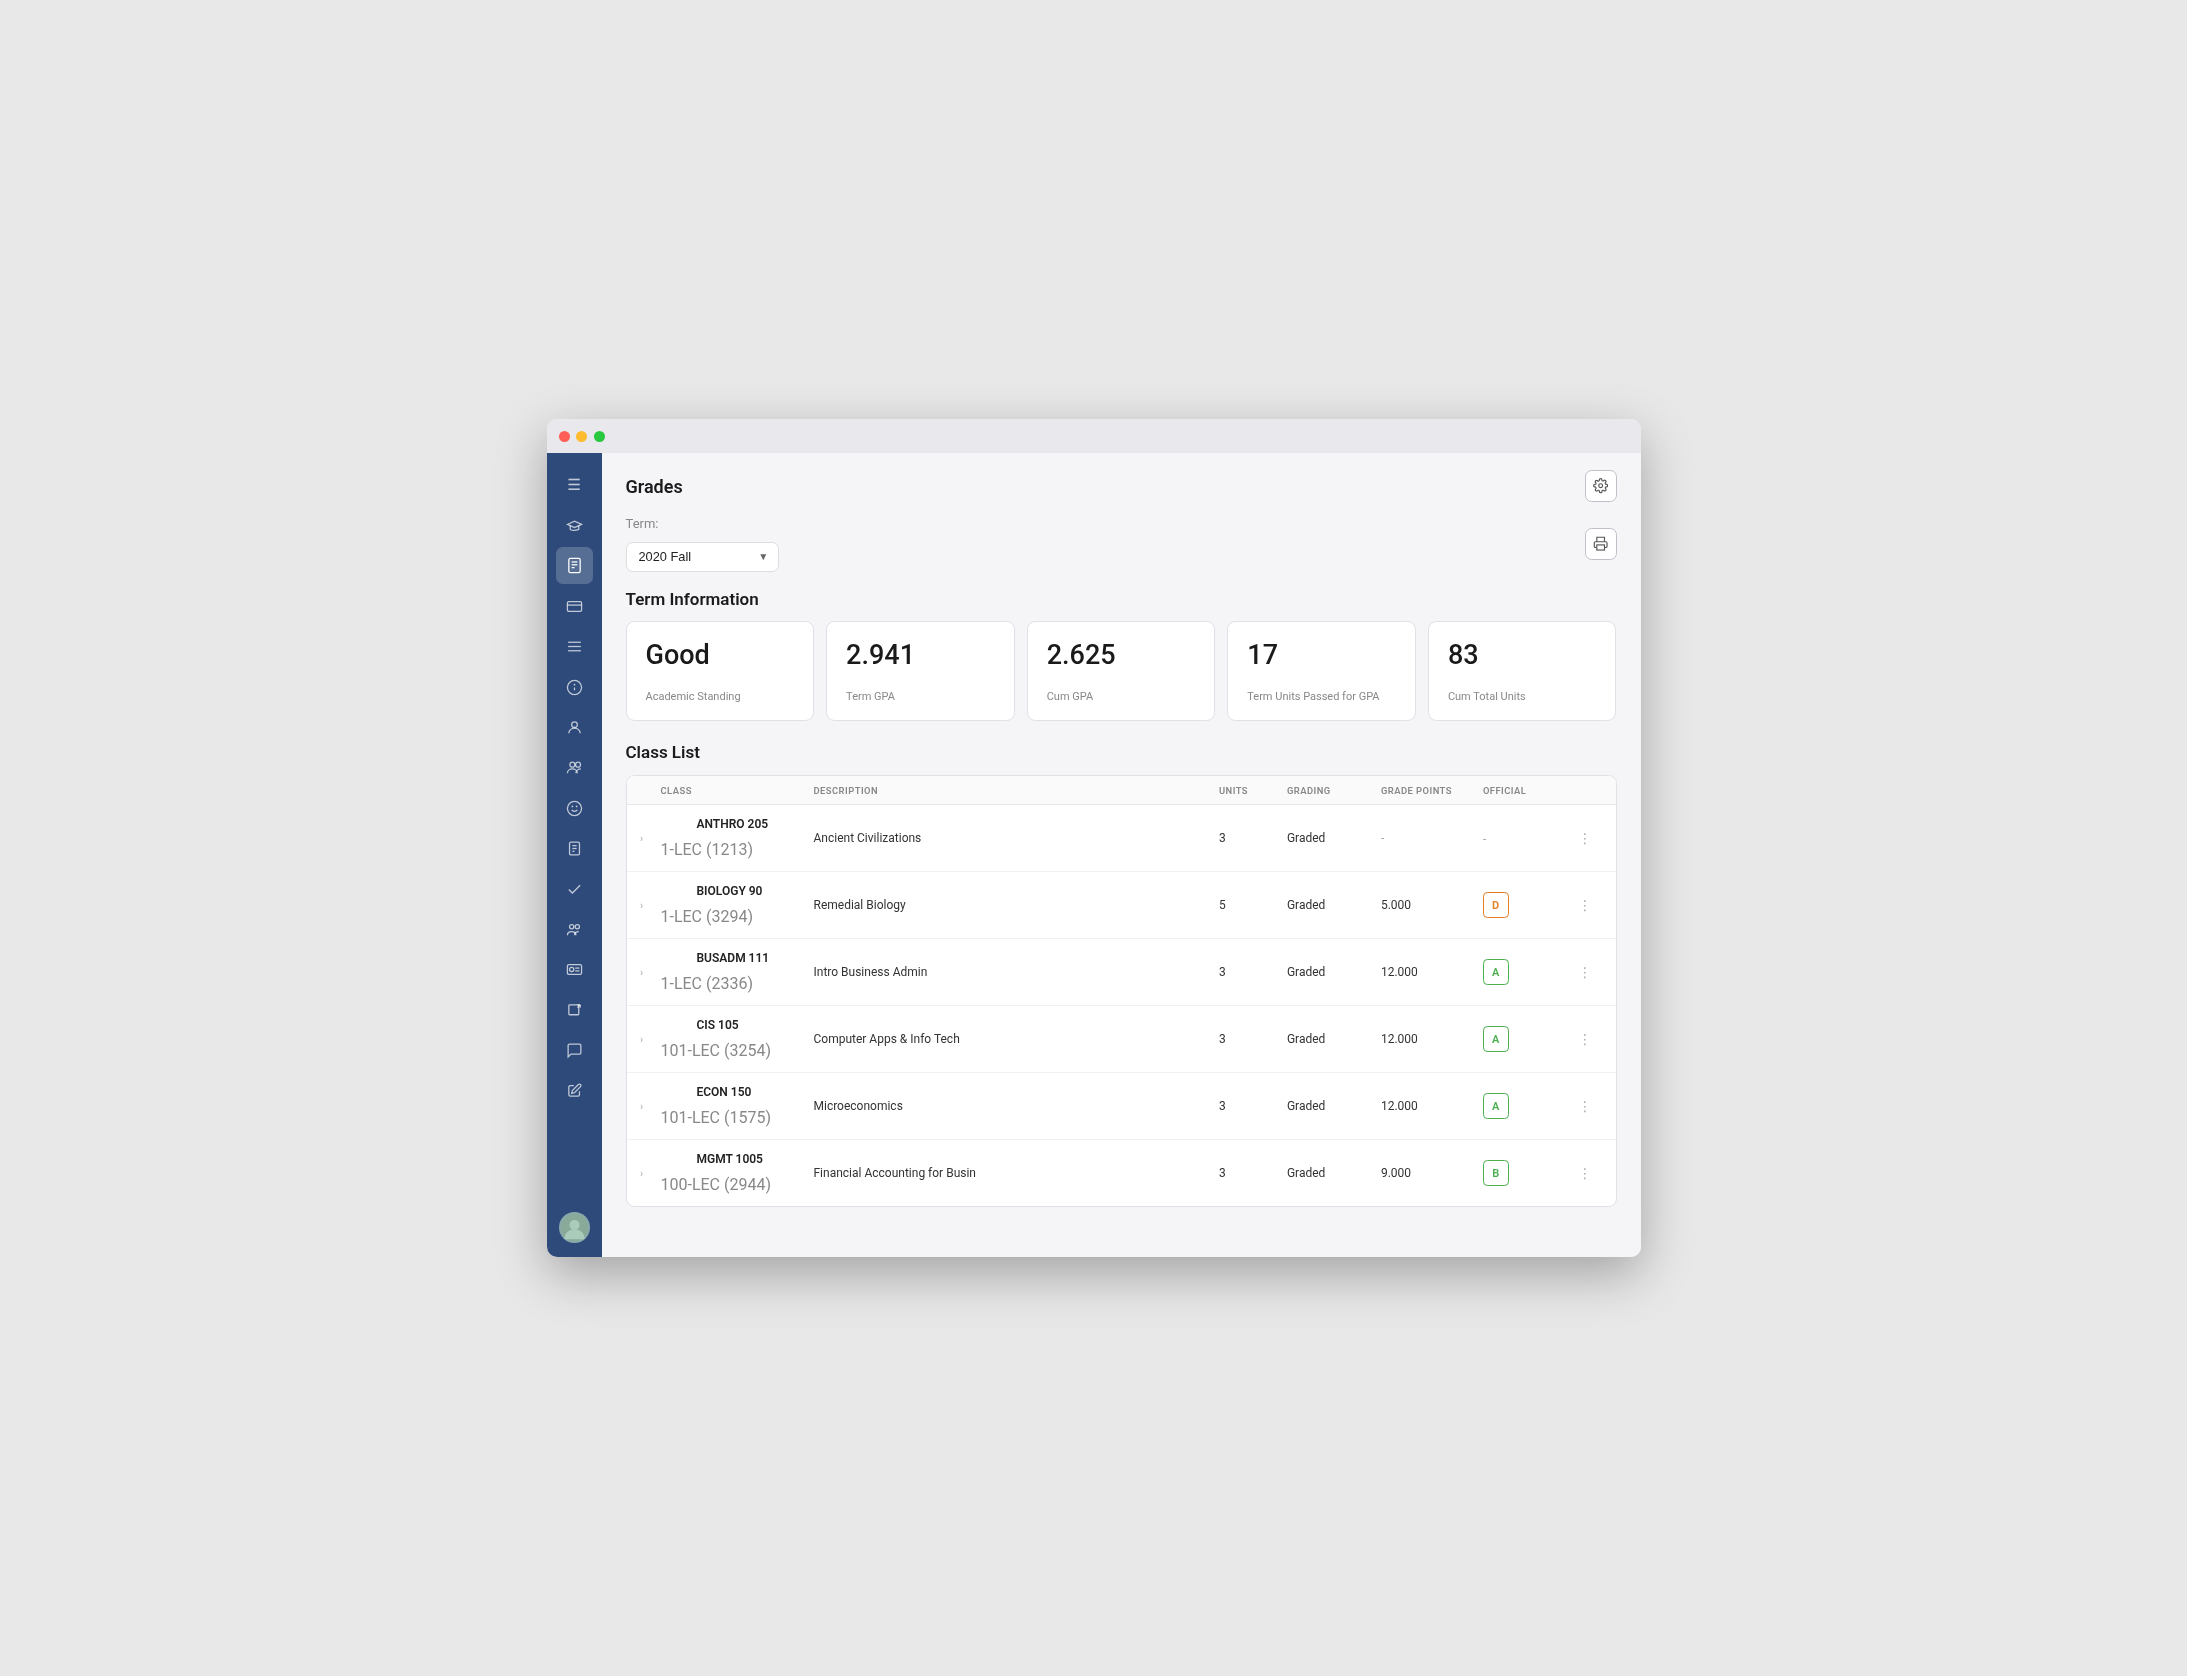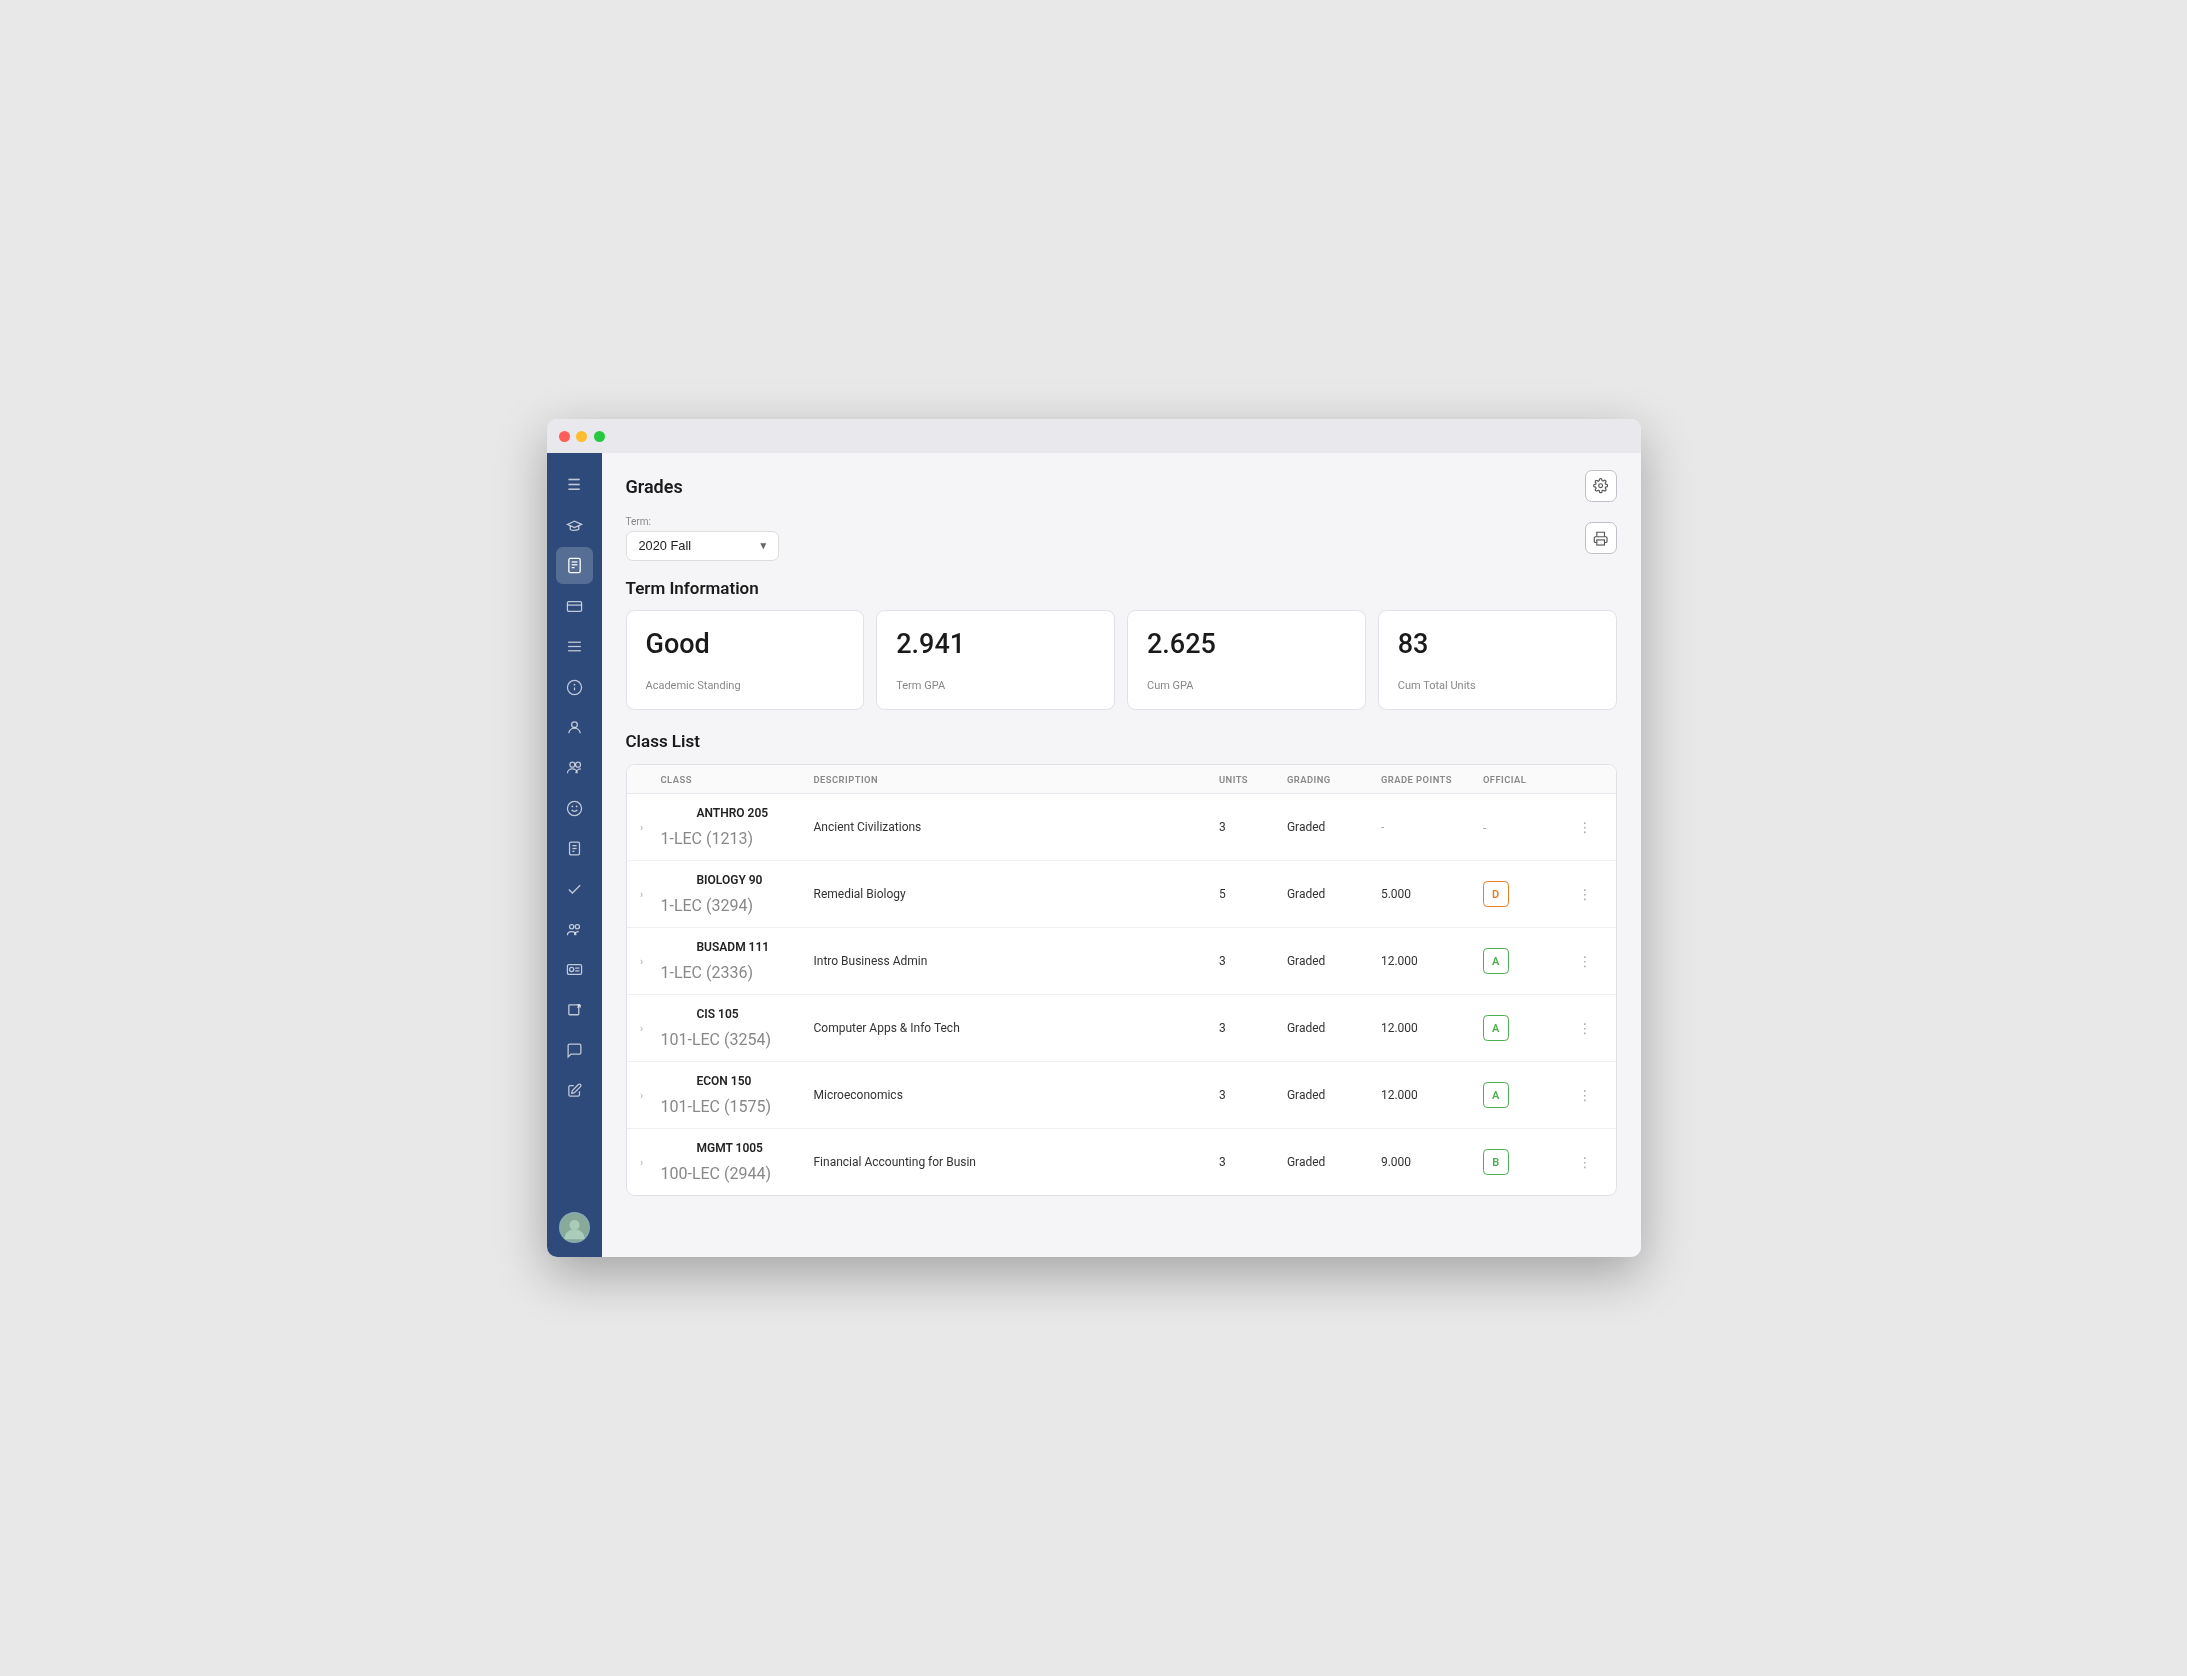--- a/index.html
+++ b/index.html
@@ -115,24 +115,24 @@
       font-size: 13.6px;
     }
 
     .toolbar {
       display: flex;
       align-items: center;
       justify-content: space-between;
       padding: 0 24px 13.6px 24px;
     }
     .term-label {
-      font-size: 10px;
+      font-size: 13px;
       color: #888;
       display: block;
-      margin-bottom: 4px;
+      margin-bottom: 11px;
     }
     .term-select {
       appearance: none;
       background: #fff;
       border: 1.3px solid #ddd;
       border-radius: 6.8px;
       padding: 6.8px 31px 6.8px 12px;
       font-size: 12.8px;
       color: #222;
       cursor: pointer;
@@ -447,20 +447,24 @@
           <div class="stat-value">Good</div>
           <div class="stat-label">Academic Standing</div>
         </div>
         <div class="stat-card">
           <div class="stat-value">2.941</div>
           <div class="stat-label">Term GPA</div>
         </div>
         <div class="stat-card">
           <div class="stat-value">2.625</div>
           <div class="stat-label">Cum GPA</div>
+        </div>
+        <div class="stat-card">
+          <div class="stat-value">17</div>
+          <div class="stat-label">Term Units Passed for GPA</div>
         </div>
         <div class="stat-card">
           <div class="stat-value">83</div>
           <div class="stat-label">Cum Total Units</div>
         </div>
       </div>
 
       <div class="class-list-section">
         <div class="class-list-title">Class List</div>
 

